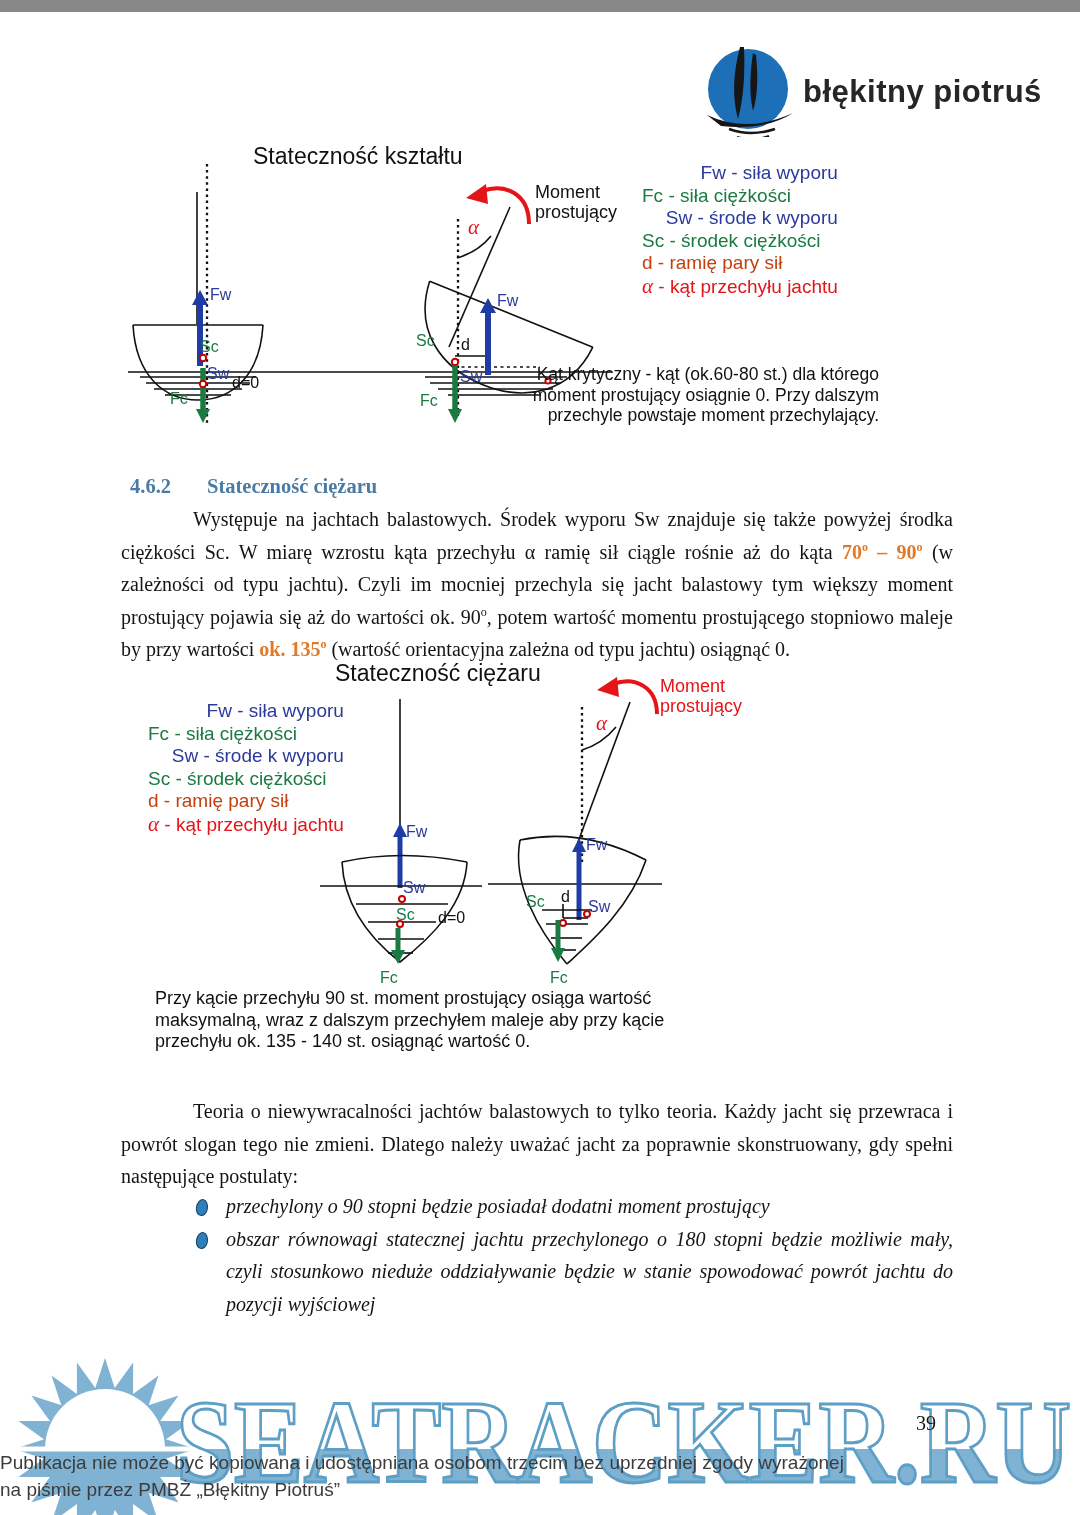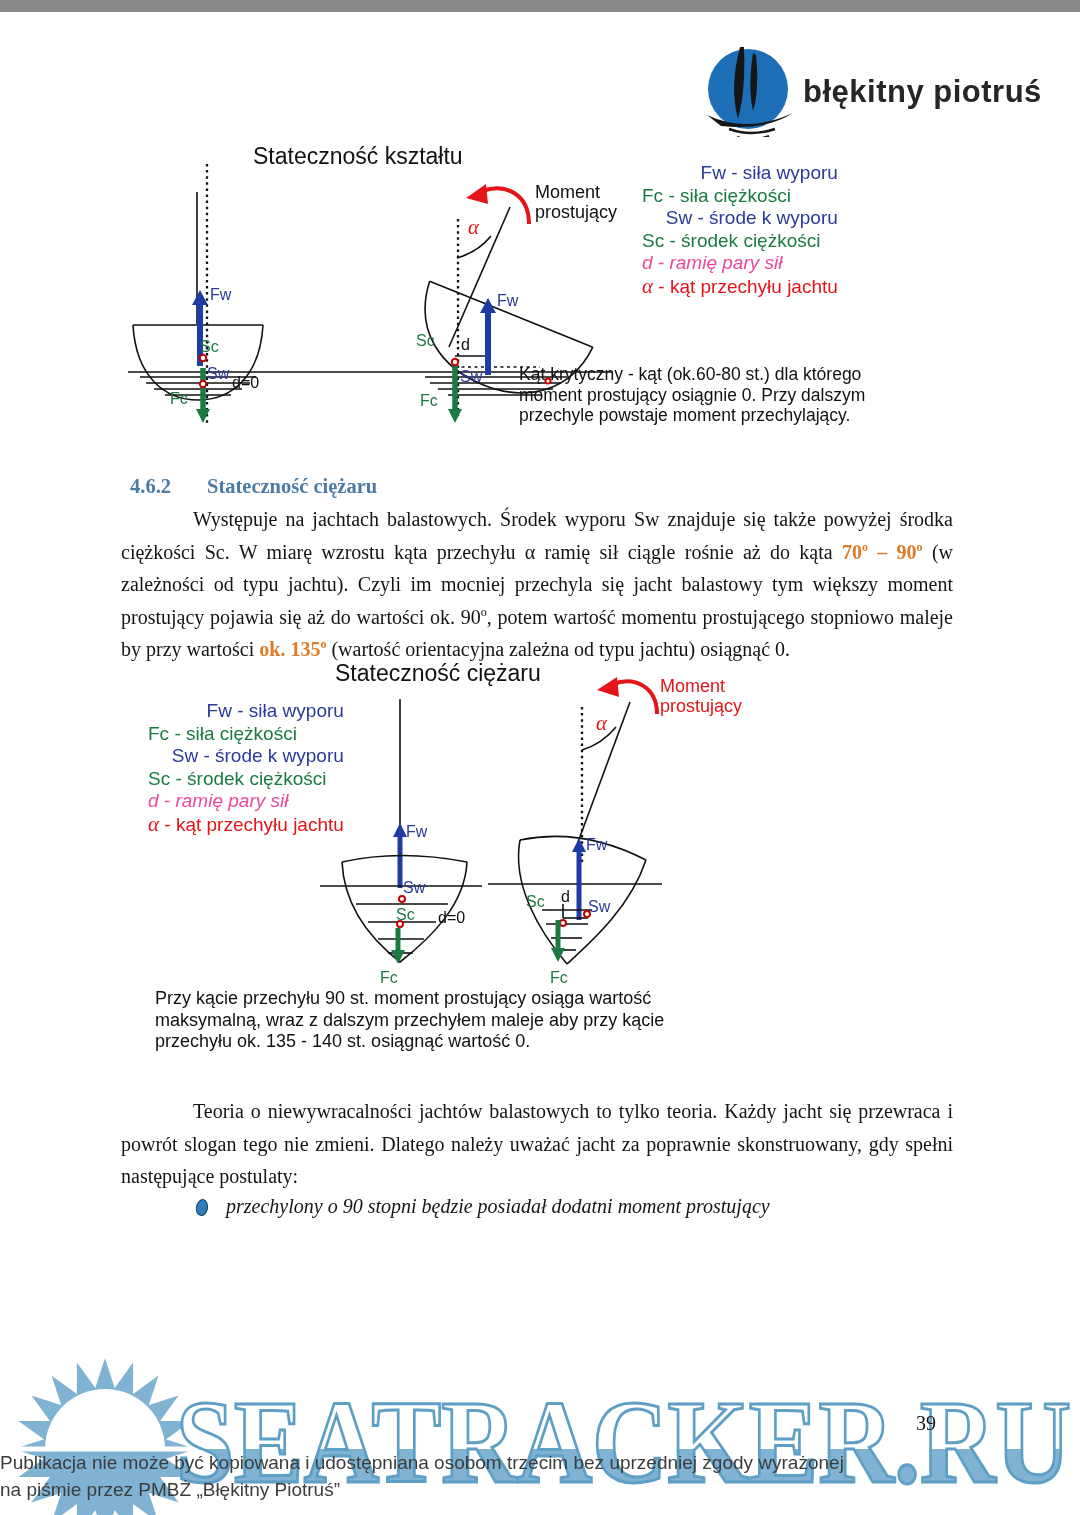--- a/index.html
+++ b/index.html
@@ -18,24 +18,24 @@
   text.blue{fill:#2b3a9b;}
   text.green{fill:#1a7a41;}
   text.redt{fill:#e41418;}
   text.blackt{fill:#111;}
   .alpha{font-family:"Liberation Serif",serif;font-style:italic;font-size:21px;fill:#e41418;}
 
   
   .c-blue{color:#2b3a9b;text-align:right;}
   .c-green{color:#1a7a41;}
   .c-red{color:#e41418;}
-  .c-black{color:#ec4899;font-style:italic;}
+  .c-black{color:#c2410c;}
   .legend{font-size:19px;line-height:22.5px;}
   .lg-alpha{font-family:"Liberation Serif",serif;font-style:italic;font-size:21px;}
-  .dia-note{font-size:17.5px;line-height:20.5px;color:#111;}
+  .dia-note{font-size:17.5px;line-height:20.5px;color:#111;text-align:right;}
   .dia-caption{font-size:18px;line-height:21.5px;color:#111;}
   .heading{font-family:"Liberation Serif",serif;font-weight:bold;font-size:20.5px;color:#4b7ba5;display:flex;}
   .heading .h-num{margin-right:36px;}
   .serif-par{font-family:"Liberation Serif",serif;font-size:20px;line-height:32.5px;
              text-align:justify;color:#141414;margin:0;}
   .ind{text-indent:72px;}
   .orange{color:#e07a28;font-weight:bold;}
   .sup{vertical-align:super;font-size:12px;line-height:0;}
   .bullets{list-style:none;margin:0;padding:0;font-family:"Liberation Serif",serif;
            font-size:20px;line-height:32.5px;color:#141414;font-style:italic;}
@@ -211,20 +211,21 @@
     <div class="c-black"><span>d</span><span> - ramię pary sił</span></div>
     <div class="c-red"><span class="lg-alpha">α</span><span> - kąt przechyłu jachtu</span></div>
   </div>
 
   <div class="abs dia-caption" style="left:155px;top:976px;width:530px">Przy kącie przechyłu 90 st. moment prostujący osiąga wartość maksymalną, wraz z dalszym przechyłem maleje aby przy kącie przechyłu ok. 135 - 140 st. osiągnąć wartość 0.</div>
 
   <p class="abs serif-par ind" style="left:121px;top:1083px;width:832px">Teoria o niewywracalności jachtów balastowych to tylko teoria. Każdy jacht się przewraca i powrót slogan tego nie zmieni. Dlatego należy uważać jacht za poprawnie skonstruowany, gdy spełni następujące postulaty:</p>
 
   <ul class="abs bullets" style="left:196px;top:1178px;width:757px">
     <li><span class="bullet-dot"></span><span>przechylony o 90 stopni będzie posiadał dodatni moment prostujący</span></li>
+    <li><span class="bullet-dot"></span><span>obszar równowagi statecznej jachtu przechylonego o 180 stopni będzie możliwie mały, czyli stosunkowo nieduże oddziaływanie będzie w stanie spowodować powrót jachtu do pozycji wyjściowej</span></li>
   </ul>
 
   <svg class="abs z-wm" style="left:3px;top:1345px" width="205" height="172" viewBox="-102 -92 205 172">
     <g fill="#7fb2d3">
       <path d="M0,-91 L-11,-57 L11,-57 Z"></path>
       <path d="M0,-91 L-11,-57 L11,-57 Z" transform="rotate(18)"></path>
       <path d="M0,-91 L-11,-57 L11,-57 Z" transform="rotate(36)"></path>
       <path d="M0,-91 L-11,-57 L11,-57 Z" transform="rotate(54)"></path>
       <path d="M0,-91 L-11,-57 L11,-57 Z" transform="rotate(72)"></path>
       <path d="M0,-91 L-11,-57 L11,-57 Z" transform="rotate(90)"></path>

